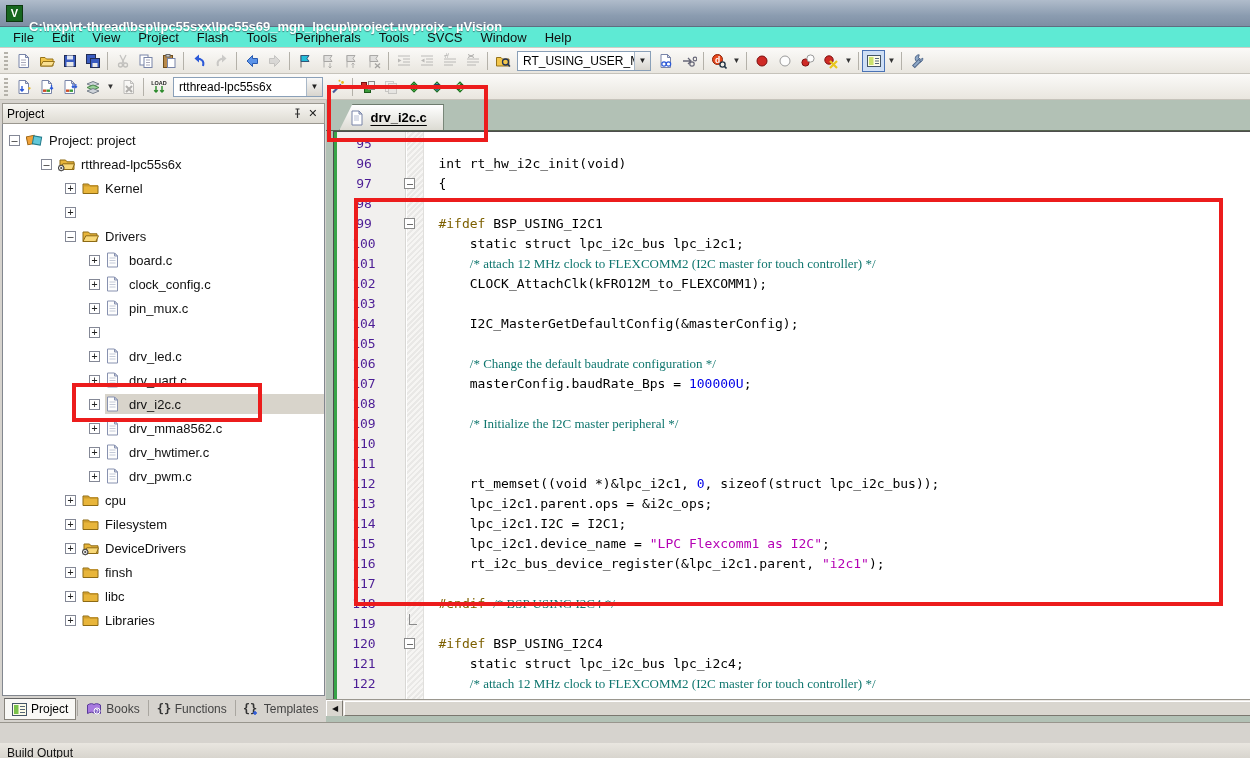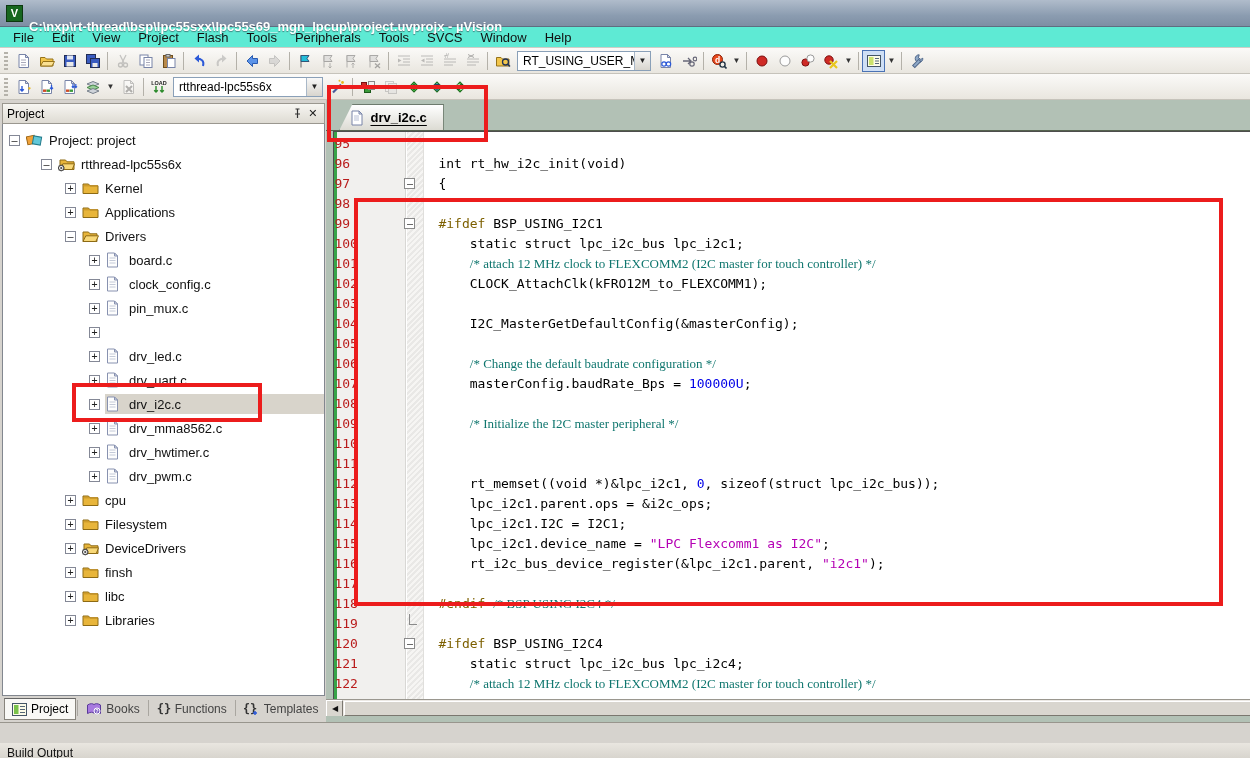--- a/index.html
+++ b/index.html
@@ -63,21 +63,21 @@
     border:1px solid #6d7a6d; border-bottom:none; clip-path:polygon(13px 0,100% 0,100% 100%,0 100%); }
   .doctab .fname { font-weight:bold; font-size:13px; text-decoration:underline; text-underline-offset:3px; }
   .docarea { flex:1; background:#fff; margin-left:7px; border-left:1px solid #4d4d4d; border-top:1px solid #4d4d4d; position:relative; overflow:hidden;
     font-family:"DejaVu Sans Mono",monospace; font-size:13px; line-height:20px; }
   .gut-rev { position:absolute; left:0; top:0; bottom:0; width:3px; background:#38a448; }
   .gut-num { position:absolute; left:3px; top:0; bottom:0; width:69px; background:#f1f0ee; border-right:1px solid #d8d7d4; }
   .gut-fold { position:absolute; left:73px; top:0; bottom:0; width:17px;
     background:repeating-linear-gradient(135deg,#e9e8e6 0 2px,#f6f5f3 2px 4px); border-right:1px solid #e0dfdc; }
   .code { position:absolute; left:0; top:0; right:0; padding-top:2px; }
   .cline { height:20px; display:flex; }
-  .cline .ln { width:66px; text-align:left; padding-right:7px; color:#b91c1c; flex:none; }
+  .cline .ln { width:66px; text-align:center; padding-right:7px; color:#4c1d95; flex:none; }
   .cline .fold { width:24px; flex:none; position:relative; }
   .cline .ct { white-space:pre; padding-left:14px; color:#000; }
   .foldbox { position:absolute; left:4px; top:4px; width:11px; height:11px; border:1px solid #8a8a8a; background:#fff;
     font-size:10px; line-height:9px; text-align:center; color:#333; font-family:"DejaVu Sans Mono",monospace; }
   .foldend { position:absolute; left:9px; top:0; width:8px; height:11px; border-left:1px solid #8a8a8a; border-bottom:1px solid #8a8a8a; }
   .tok-k { color:#000000; } .tok-c { color:#0f766e;font-family:Liberation Serif, serif; } .tok-s { color:#b400b4; }
   .tok-u { color:#0000e8; } .tok-d { color:#7d6000; } .tok-p { color:#000; }
   
   .hscroll { height:17px; background:#ece9e4; border-top:1px solid #9a978f; display:flex; align-items:center; }
   .harrow { width:17px; height:17px; background:#d9d6cf; border:1px solid; border-color:#fff #7a776f #7a776f #fff; display:flex; align-items:center; justify-content:center; font-size:8px; color:#111; }
@@ -474,29 +474,20 @@
                 <path d="M1 4 L6.5 4 L8 5.8 L16 5.8 L16 13.5 L1 13.5 Z" fill="#e8b53a" stroke="#8d6a14"></path>
                 <path d="M1 5.8 L16 5.8" stroke="#c39227"></path>
               </svg>
             </span>
             <span class="tlabel">Kernel</span>
           </span>
         </div>
         <div class="trow">
           <span style="width: 62px; flex: 0 0 auto;"></span>
           <span class="exp">+</span>
-          <span class="rowfill">
-            <span class="ticon">
-              <svg width="17" height="16" viewBox="0 0 17 16">
-                <path d="M1 4 L6.5 4 L8 5.8 L16 5.8 L16 13.5 L1 13.5 Z" fill="#e8b53a" stroke="#8d6a14"></path>
-                <path d="M1 5.8 L16 5.8" stroke="#c39227"></path>
-              </svg>
-            </span>
-            <span class="tlabel">Applications</span>
-          </span>
         </div>
         <div class="trow">
           <span style="width: 62px; flex: 0 0 auto;"></span>
           <span class="exp">–</span>
           <span class="rowfill">
             <span class="ticon">
               <svg width="17" height="16" viewBox="0 0 17 16">
                 <path d="M1 4 L6.5 4 L8 5.8 L15 5.8 L15 13.5 L1 13.5 Z" fill="#e8b53a" stroke="#8d6a14"></path>
                 <path d="M1 13.5 L3.8 7.8 L16.5 7.8 L13.8 13.5 Z" fill="#f8d878" stroke="#8d6a14"></path>
               </svg>

